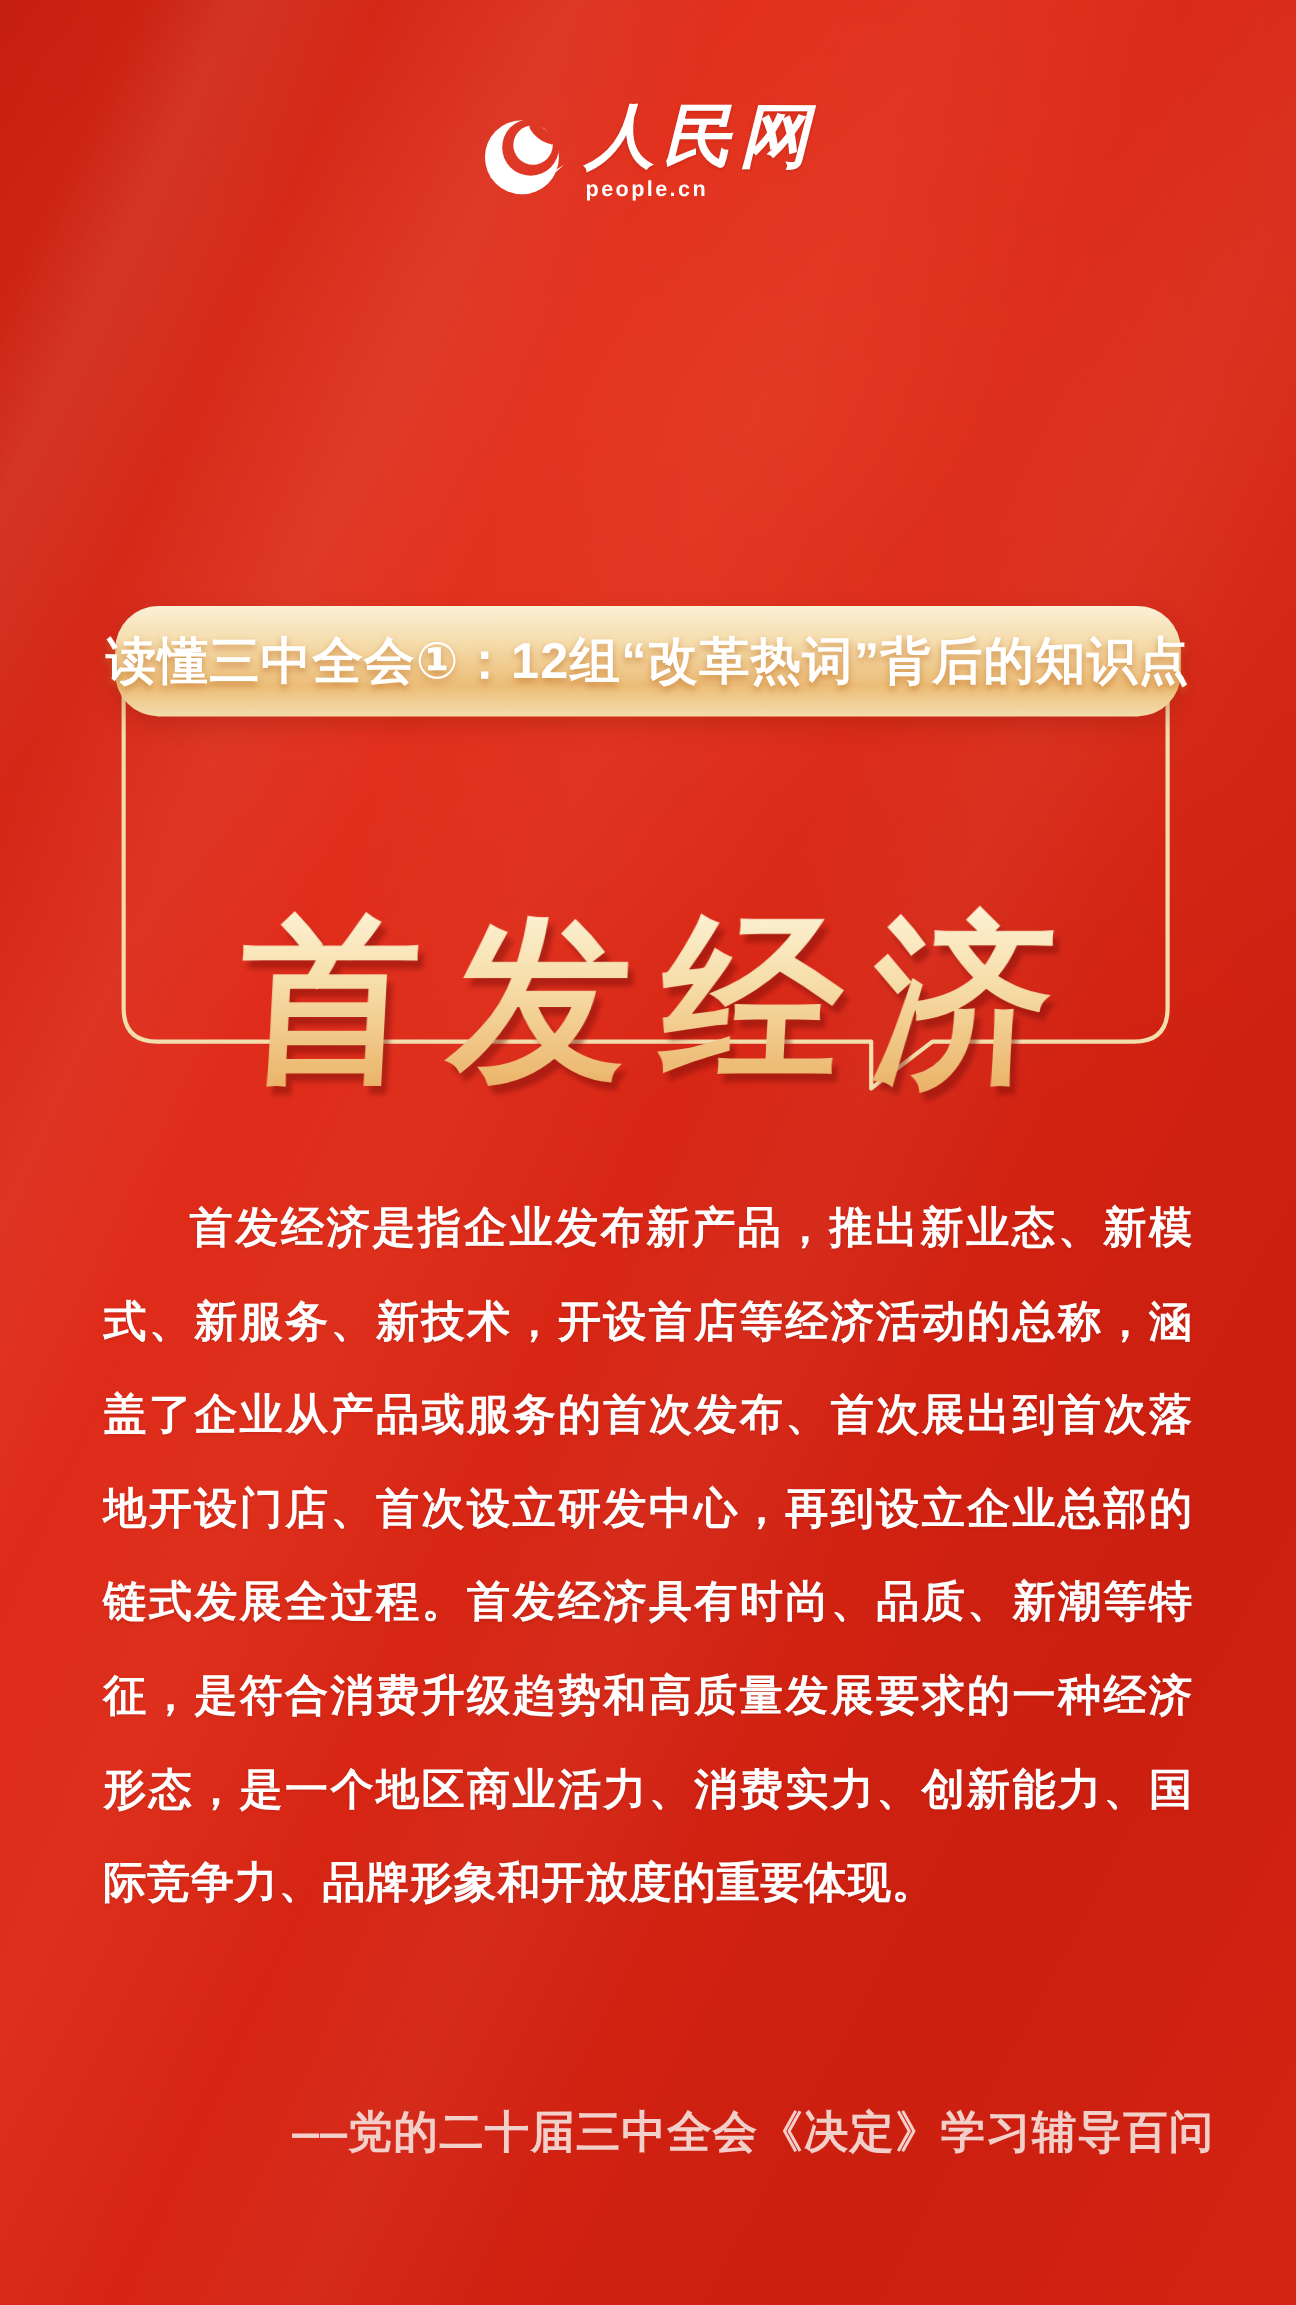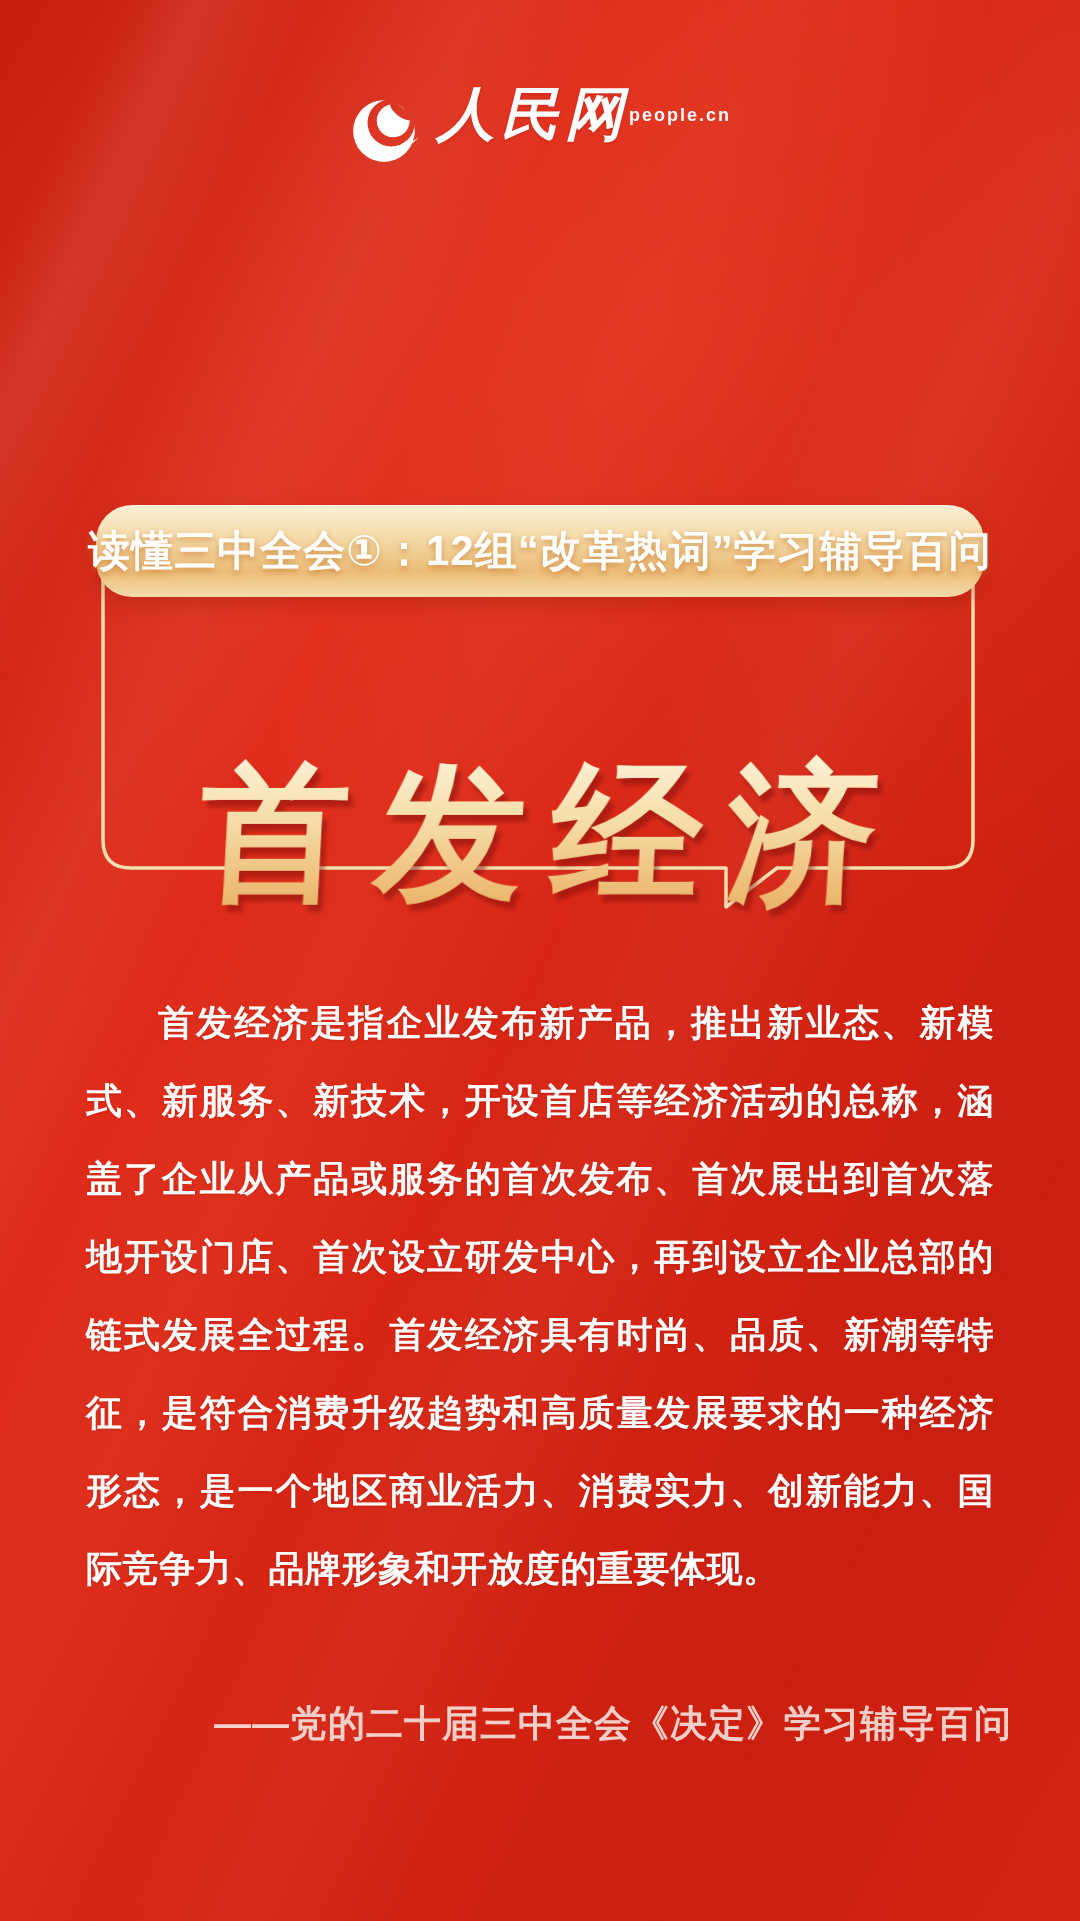--- a/index.html
+++ b/index.html
@@ -24,21 +24,21 @@
       radial-gradient(ellipse 1400px 900px at 62% 18%, rgba(255,120,80,0.14), rgba(255,120,80,0) 65%),
       linear-gradient(118deg,#c51e10 0%,#e02c1a 30%,#d62413 55%,#cb1f10 80%,#d42313 100%);
   }
 
   
   .logo{
     position:absolute;top:84px;left:0;width:1080px;
     display:flex;justify-content:center;align-items:flex-start;gap:14px;
   }
   .logo svg{display:block;margin-top:8px;}
-  .logo-text{display:flex;flex-direction:row;align-items:center;}
+  .logo-text{display:flex;flex-direction:column;align-items:flex-start;}
   .logo-brand{
     color:#ffffff;font-size:58px;font-weight:bold;
     letter-spacing:6px;line-height:1.05;
     font-style:italic; 
     text-shadow:0 1px 3px rgba(150,20,10,.35);
   }
   .logo-domain{
     color:#ffffff;font-size:18px;font-weight:bold;letter-spacing:2px;
     margin-top:2px;font-style:normal;
   }
@@ -75,23 +75,24 @@
   .para{
     position:absolute;left:86px;top:984px;width:908px;
     color:#ffffff;font-size:36px;line-height:78px;font-weight:600;
     text-align:justify;text-align-last:left;
     text-indent:72px;letter-spacing:0.5px;margin:0;
     text-shadow:0 1px 2px rgba(140,20,10,.25);
   }
 
   
   .footer{
-    position:absolute;right:68px;top:1699px;
+    position:absolute;right:68px;top:1752px;
     color:#f2cfc9;font-size:37px;font-weight:600;letter-spacing:1px;
     white-space:nowrap;
+    font-family:Liberation Mono, monospace;
   }
 </style>
 </head>
 <body>
 
 <div class="poster">
 
   <header class="logo">
     <svg width="74" height="74" viewBox="0 0 72 72" aria-hidden="true">
       <defs>
@@ -111,21 +112,21 @@
       <div class="logo-brand">人民网</div>
       <div class="logo-domain">people.cn</div>
     </div>
   </header>
 
   <svg class="bubble-outline" width="878" height="378" viewBox="0 0 878 378" aria-hidden="true">
     <path d="M 30 2 H 844 Q 872 2 872 30 V 302 Q 872 330 844 330 H 676 L 625 369 V 330 H 30 Q 2 330 2 302 V 30 Q 2 2 30 2 Z" fill="none" stroke="#f3dfae" stroke-width="3.5" stroke-linejoin="round"></path>
   </svg>
 
   <div class="kicker">
-    <span>读懂三中全会①：12组“改革热词”学习辅导百问</span>
+    <span>读懂三中全会①：12组“改革热词”背后的知识点</span>
   </div>
 
   <h1 class="headline">首发经济</h1>
 
   <p class="para">首发经济是指企业发布新产品，推出新业态、新模式、新服务、新技术，开设首店等经济活动的总称，涵盖了企业从产品或服务的首次发布、首次展出到首次落地开设门店、首次设立研发中心，再到设立企业总部的链式发展全过程。首发经济具有时尚、品质、新潮等特征，是符合消费升级趋势和高质量发展要求的一种经济形态，是一个地区商业活力、消费实力、创新能力、国际竞争力、品牌形象和开放度的重要体现。</p>
 
   <div class="footer">——党的二十届三中全会《决定》学习辅导百问</div>
 
 </div>
 

